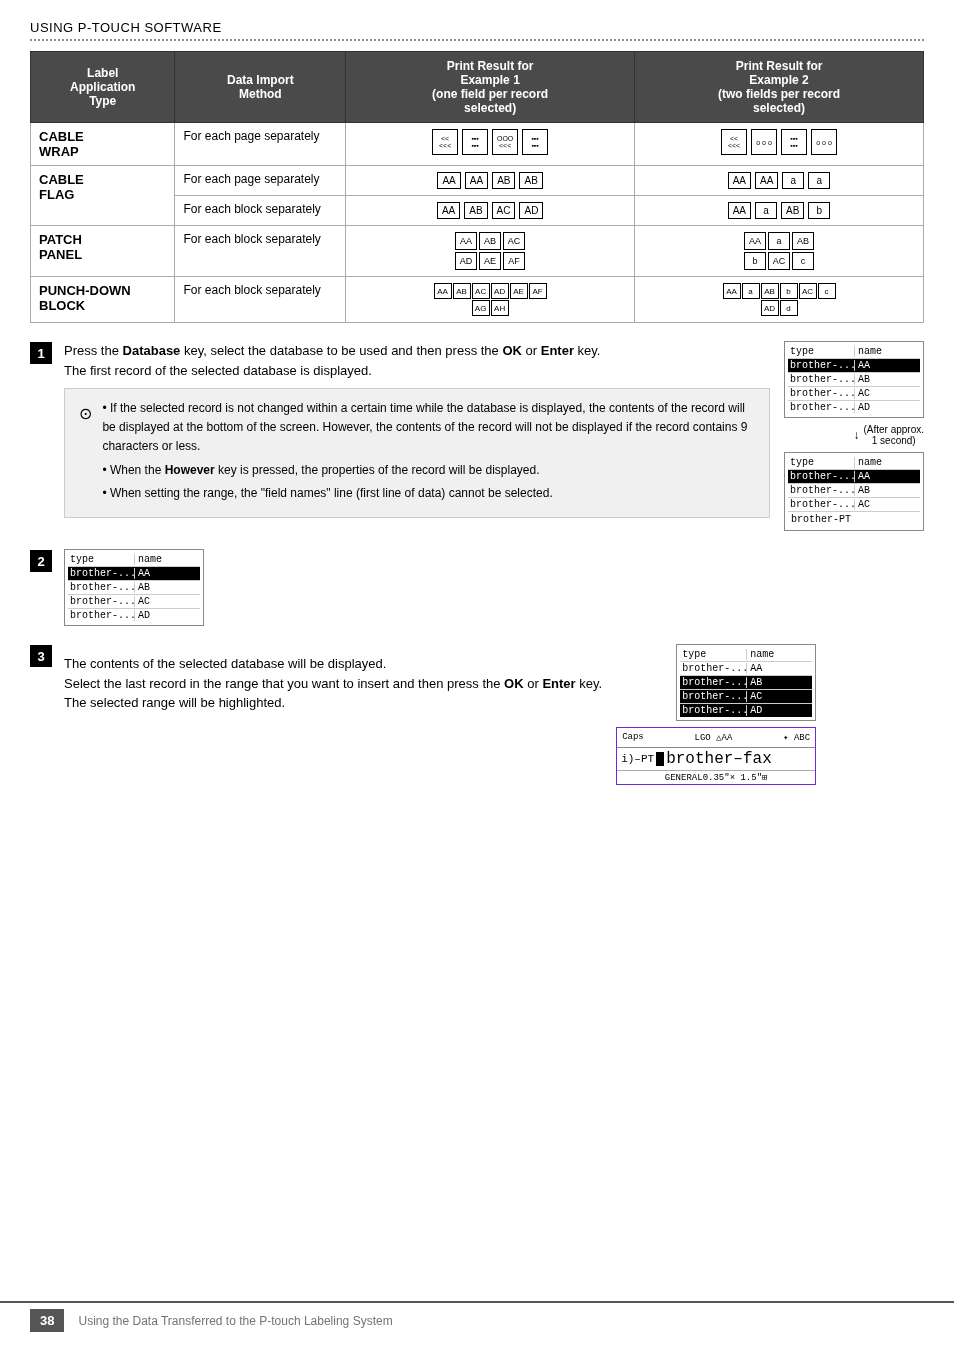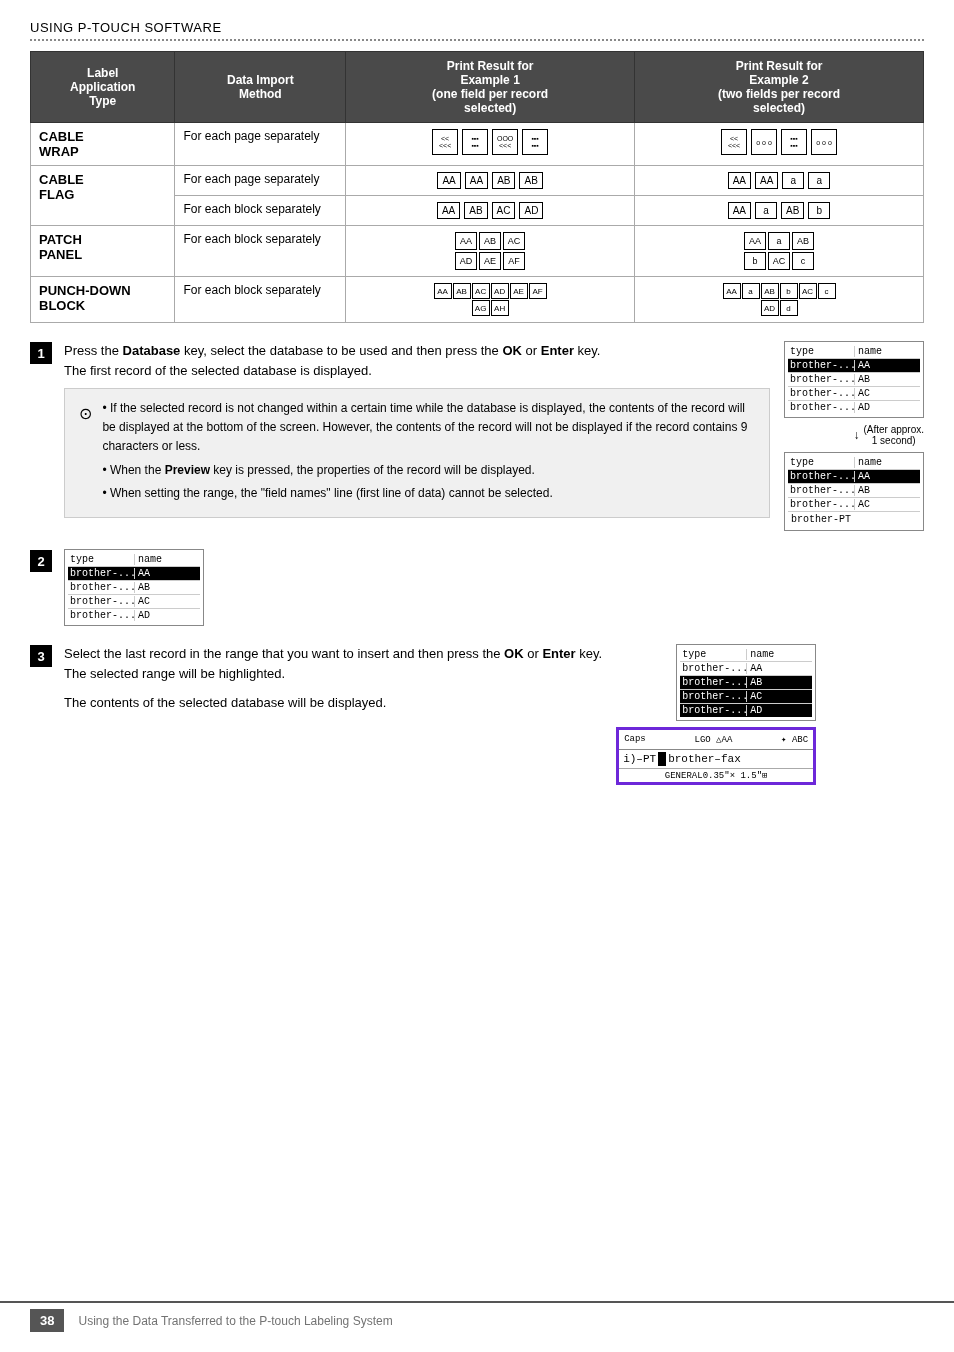--- a/index.html
+++ b/index.html
@@ -217,21 +217,21 @@
       display: flex;
       gap: 14px;
       align-items: flex-start;
     }
     .step23-main {
       flex: 1;
     }
 
     
     .bottom-screen {
-      border: 3px solid #6d28d9;
+      border: 1px solid #6d28d9;
       font-family: 'Courier New', monospace;
       font-size: 10px;
       width: 200px;
       background: #fff;
     }
     .bottom-screen-top {
       padding: 3px;
     }
     .input-line {
       font-family: 'Courier New', monospace;
@@ -479,21 +479,21 @@
       <div class="step1-layout">
         <div class="step1-main">
           <div class="step-text">
             Press the <b>Database</b> key, select the database to be used and then press the <b>OK</b> or <b>Enter</b> key.<br>
             The first record of the selected database is displayed.
           </div>
           <div class="note-box">
             <div class="note-icon">⊙</div>
             <div class="note-text-block">
               <p>• If the selected record is not changed within a certain time while the database is displayed, the contents of the record will be displayed at the bottom of the screen. However, the contents of the record will not be displayed if the record contains 9 characters or less.</p>
-              <p>• When the <b>Preview</b> key is pressed, the properties of the record will be displayed.</p>
+              <p>• When the <b>However</b> key is pressed, the properties of the record will be displayed.</p>
               <p>• When setting the range, the "field names" line (first line of data) cannot be selected.</p>
             </div>
           </div>
         </div>
         <div class="screen-area">
           <div class="screen-mockup">
             <div class="screen-row">
               <div class="screen-col1">type</div>
               <div class="screen-col2">name</div>
             </div>
@@ -574,26 +574,26 @@
         </div>
       </div>
     </div>
   </div>
 
   <div class="step-section">
     <div class="step-row">
       <div class="step-number">3</div>
       <div class="step23-layout">
         <div class="step23-main">
+          <div class="step-text" style="margin-top:10px;">
+            The contents of the selected database will be displayed.
+          </div>
           <div class="step-text">
             Select the last record in the range that you want to insert and then press the <b>OK</b> or <b>Enter</b> key.<br>
             The selected range will be highlighted.
-          </div>
-          <div class="step-text" style="margin-top:10px;">
-            The contents of the selected database will be displayed.
           </div>
         </div>
         <div class="screen-area">
           <div class="screen-mockup">
             <div class="screen-row">
               <div class="screen-col1">type</div>
               <div class="screen-col2">name</div>
             </div>
             <div class="screen-row">
               <div class="screen-col1">brother-...</div>
@@ -617,21 +617,21 @@
             <div class="bottom-screen-top">
               <div style="display:flex;justify-content:space-between;font-size:9px;font-family:'Courier New',monospace;padding:1px 2px;">
                 <span>Caps</span>
                 <span>LGO △AA</span>
                 <span>✦ ABC</span>
               </div>
             </div>
             <div class="input-line">
               <span style="font-size:11px;">i)–PT</span>
               <span class="cursor-block"></span>
-              <span style="font-size:11px;">brother–fax</span>
+              <span style="font-size:16px;">brother–fax</span>
             </div>
             <div class="status-line">
               <span>GENERAL</span>
               <span>0.35"× 1.5"</span>
               <span>⊞</span>
             </div>
           </div>
         </div>
       </div>
     </div>

